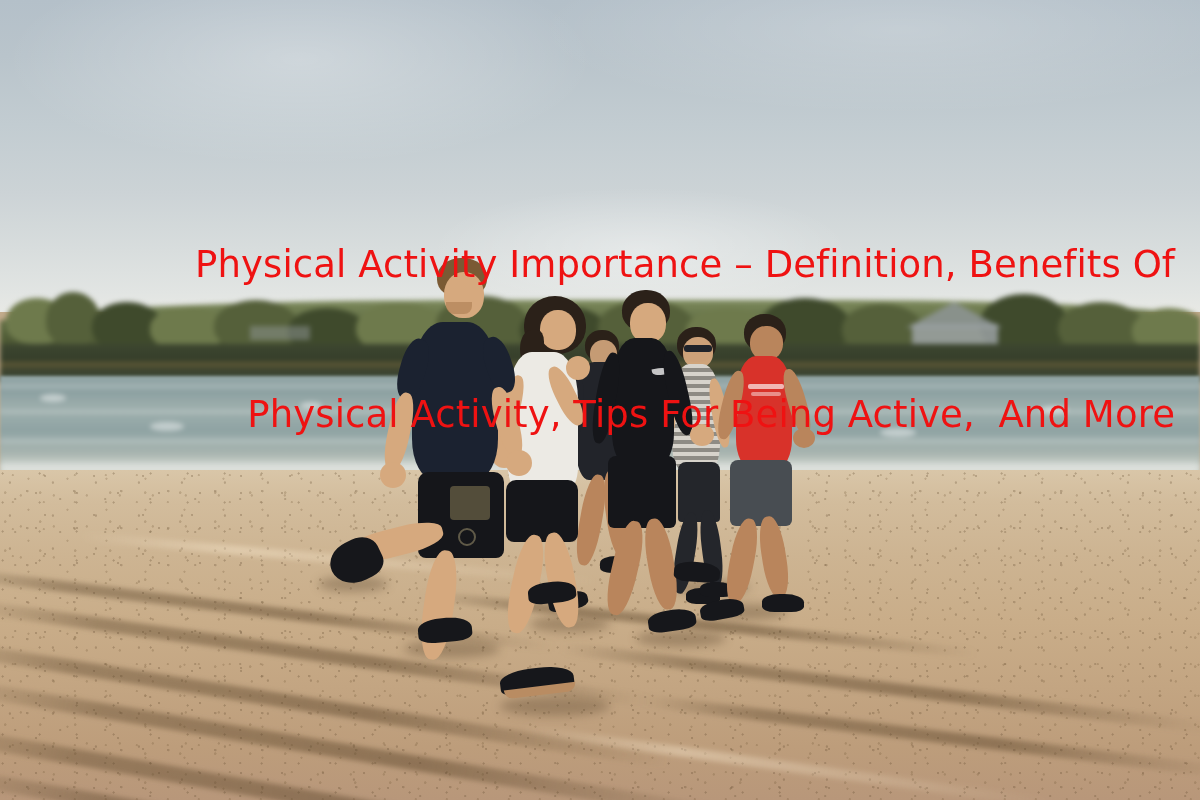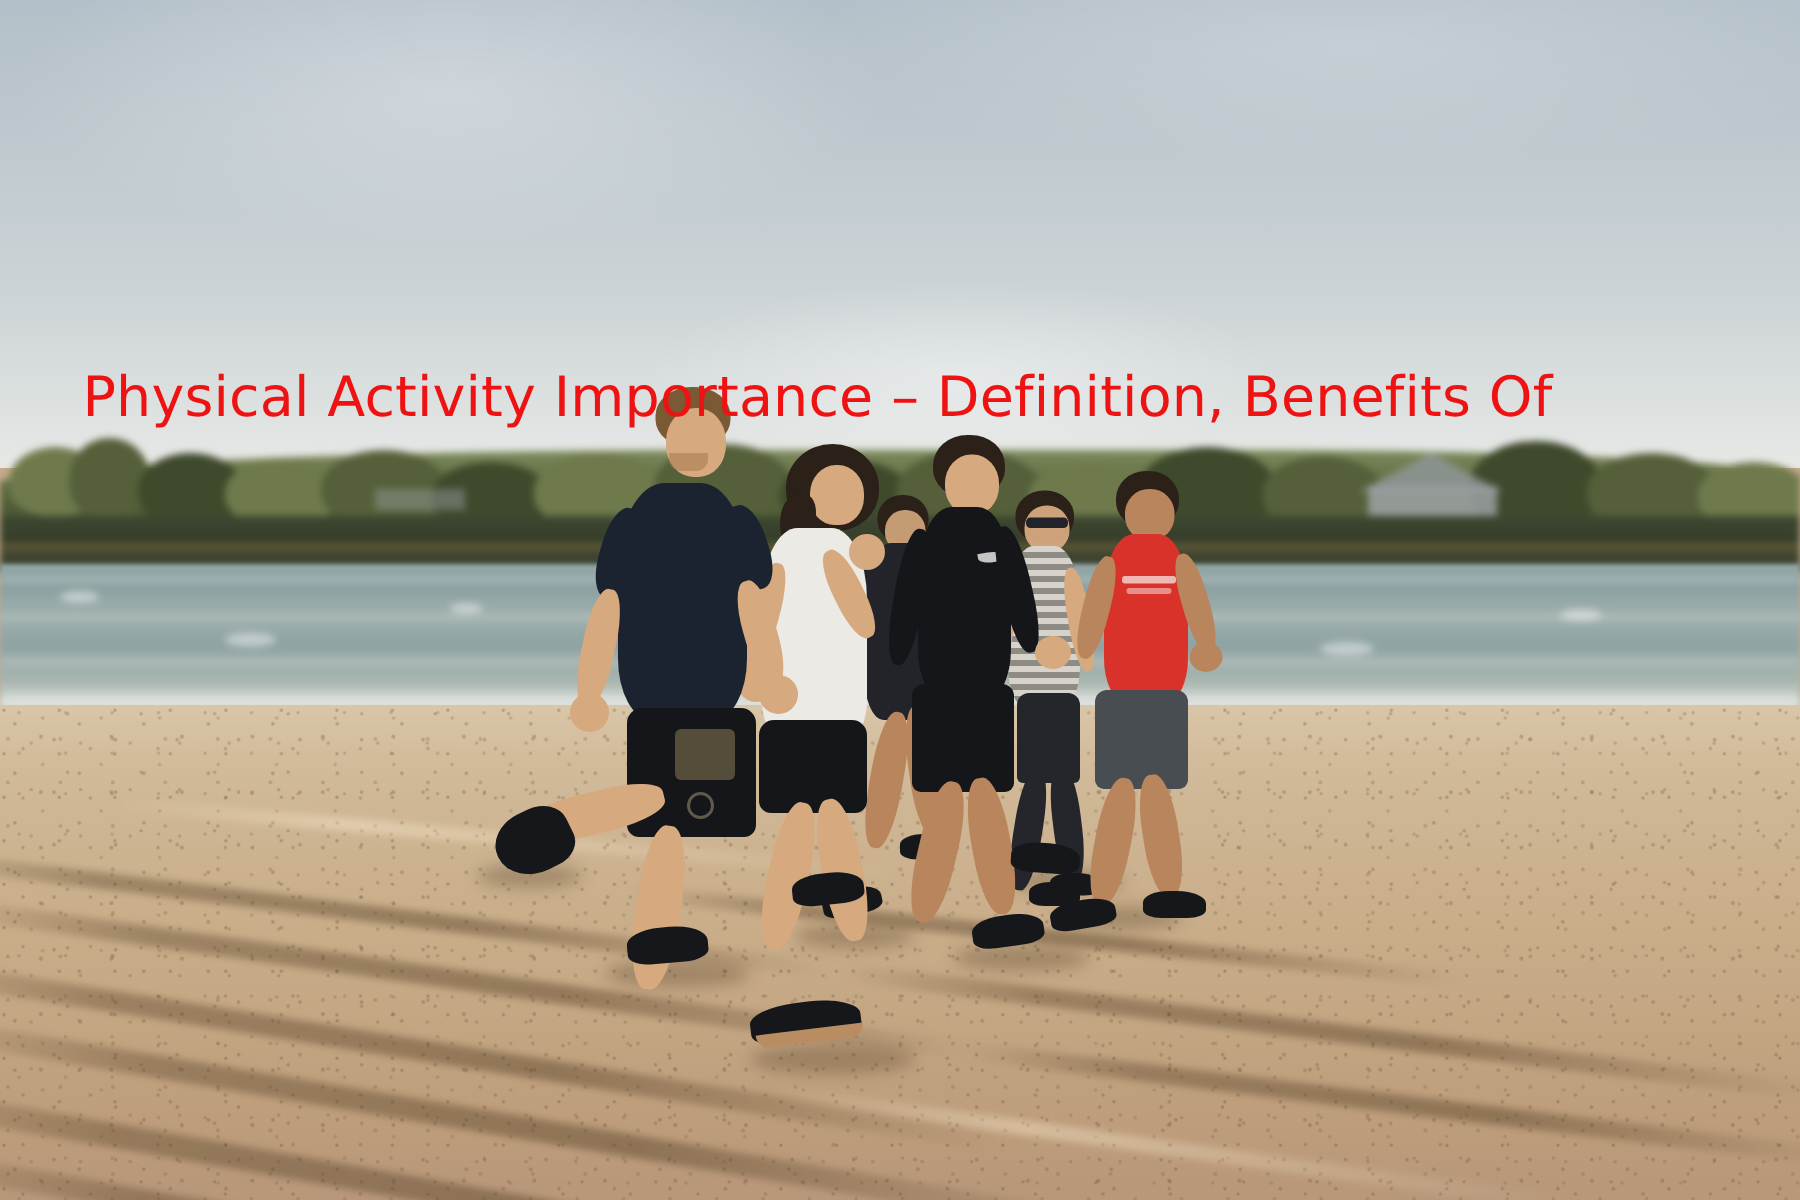--- a/index.html
+++ b/index.html
@@ -174,21 +174,21 @@
     width:1120px;
     z-index:40;
     color:#ef1212;
     font-family:"DejaVu Sans", sans-serif;
     font-size:37px;
     font-weight:400;
     line-height:50px;
     letter-spacing:.1px;
     white-space:pre-wrap;
   }
-  .title .ln { display:block; }
+  .title .ln { display:block;text-align:right; }
 </style>
 </head>
 <body>
 
 <div class="hero">
 
   <div class="sky"></div>
   <div class="sky-haze"></div>
 
   <div class="shore">
@@ -352,15 +352,16 @@
       <div class="limb skin" style="position:absolute; left:424px; top:550px; width:30px; height:110px; transform:rotate(8deg);"></div>
       <div class="limb skin" style="position:absolute; left:348px; top:528px; width:96px; height:28px; transform:rotate(-14deg); border-radius:40%;"></div>
       <div class="shoe" style="position:absolute; left:330px; top:540px; width:52px; height:42px; border-radius:46% 40% 34% 52%; transform:rotate(-26deg);"></div>
       <div class="shoe" style="position:absolute; left:418px; top:618px; width:54px; height:24px; transform:rotate(-5deg);"></div>
     </div>
 
   </div>
 
   <h1 class="title">
     <span class="ln">Physical Activity Importance – Definition, Benefits Of</span>
+    <span class="ln">Physical Activity, Tips For Being Active,  And More</span>
   </h1>
 
 </div>
 
 </body></html>

